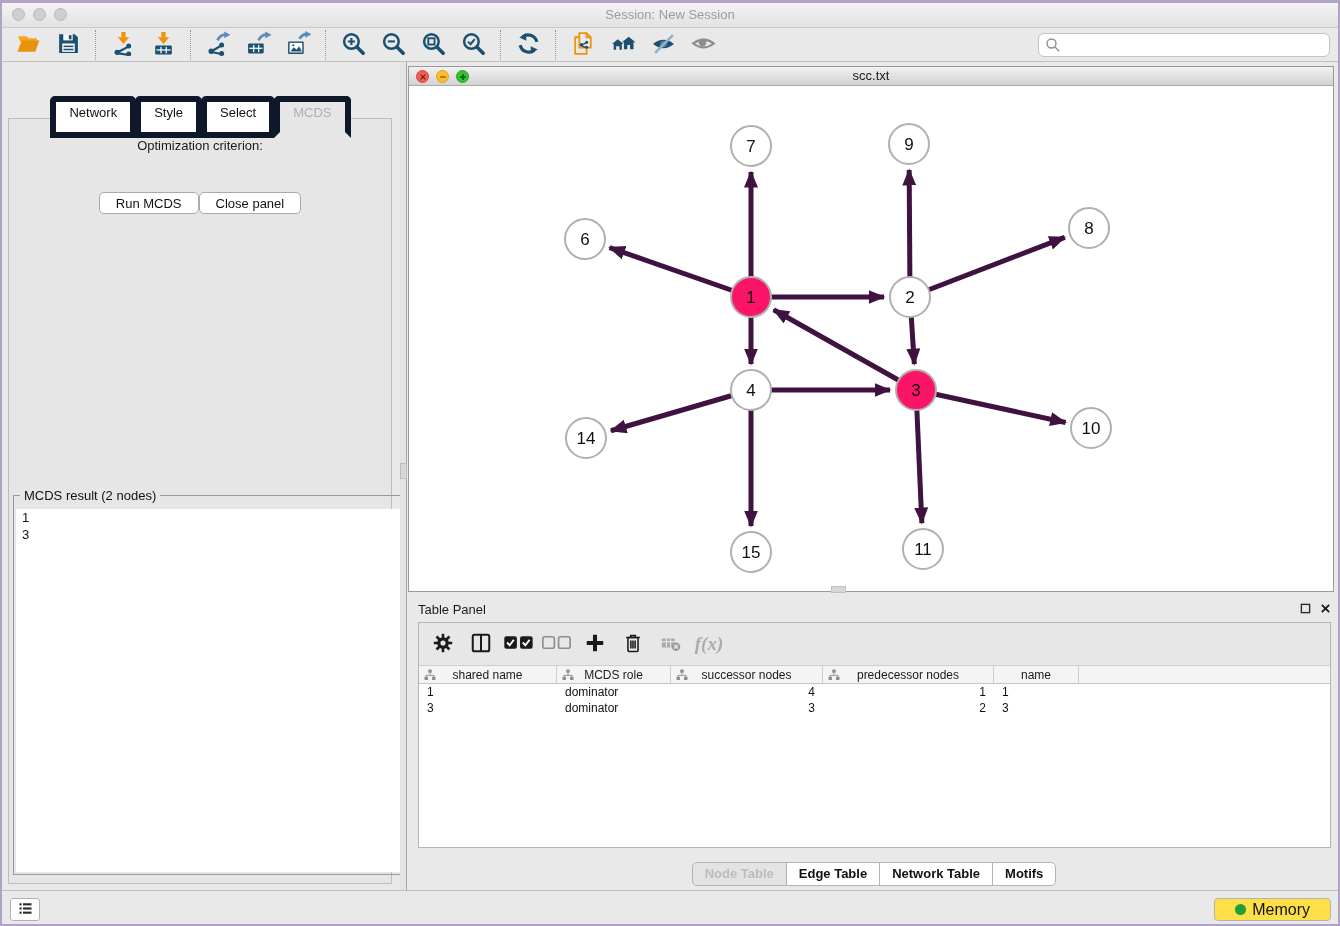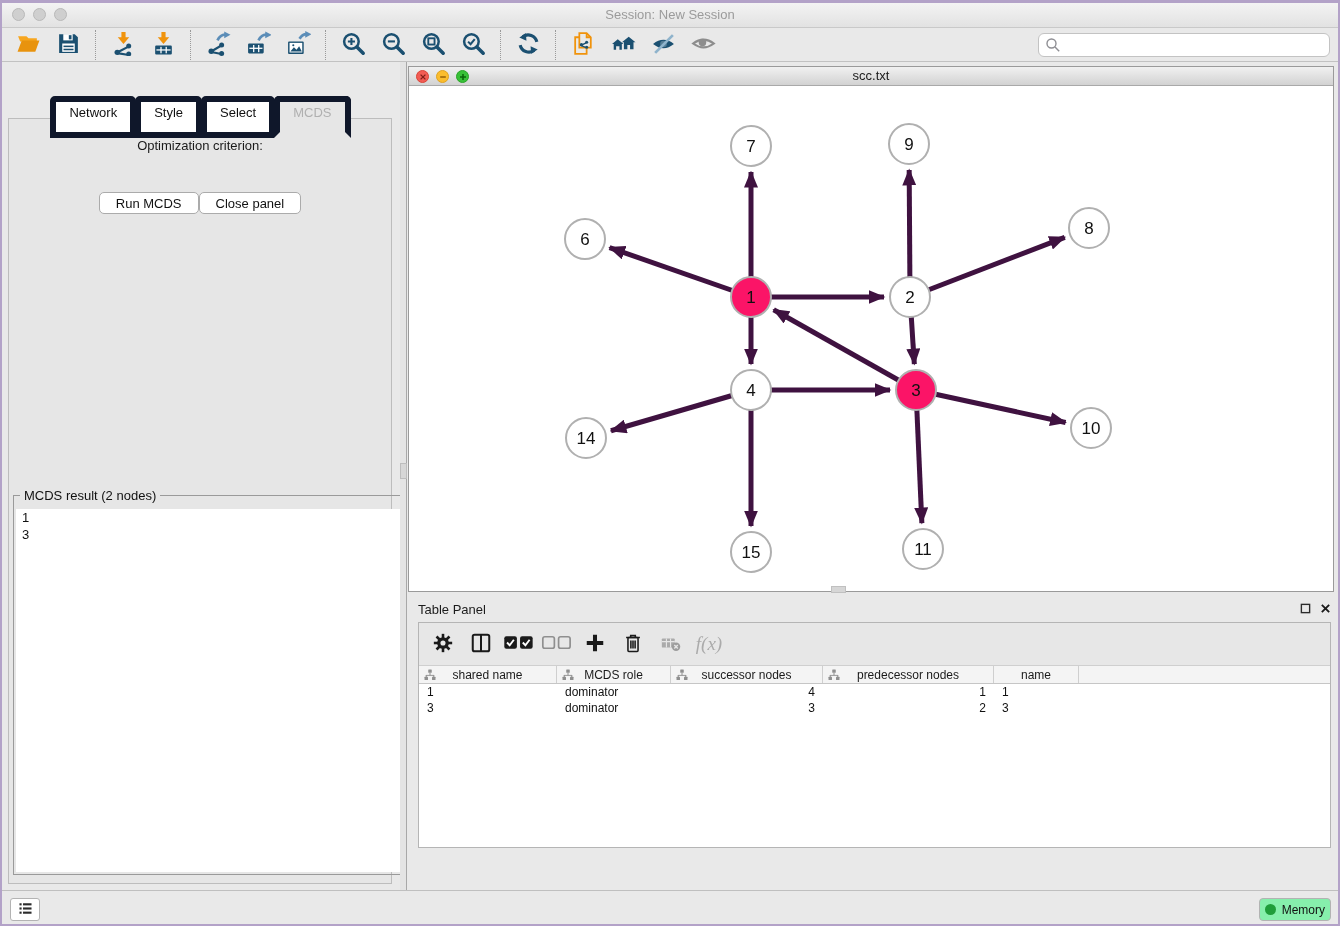--- a/index.html
+++ b/index.html
@@ -69,41 +69,41 @@
   .nw-canvas { position:absolute; left:0; top:19px; width:924px; height:505px; background:#fff; }
   .nw-canvas svg { display:block; }
   .h-split-handle { position:absolute; left:424px; top:524px; width:15px; height:7px; background:#d6d6d6; border:1px solid #c0c0c0; }
 
   
   .table-panel { position:absolute; left:0; top:532px; right:0; height:296px; background:#e9e9e9; }
   .tp-title { position:absolute; left:11px; top:8px; font-size:13px; color:#1c1c1c; }
   .tp-float { right:28px; top:8px; } .tp-close { right:8px; top:8px; }
   .tp-container { position:absolute; left:11px; right:9px; top:28px; height:226px; border:1px solid #b5b5b5; background:#fff; }
   .tp-toolbar { height:42px; background:#e7e7e7; display:flex; align-items:center; gap:6px; padding-left:8px; }
-  .tp-btn { width:32px; height:30px; background:none; border:none; display:flex; align-items:center; justify-content:center; }
+  .tp-btn { width:32px; height:30px; background:none; border:none; display:flex; align-items:center; justify-content:center;font-weight:bold; }
   .tp-btn svg { width:22px; height:22px; }
   .tp-btn svg.wide { width:32px; height:21px; }
   .fx-glyph { font-family:"Liberation Serif", serif; font-style:italic; font-size:19px; color:#ababab; }
   .tbl-header { display:flex; height:19px; background:#f4f4f4; border-top:1px solid #cfcfcf; border-bottom:1px solid #c6c6c6;align-items:flex-end; }
   .th-cell { position:relative; height:100%; border-right:1px solid #cfcfcf; font-size:12px; color:#1a1a1a; display:flex; align-items:center; justify-content:center; }
   .th-cell .org { position:absolute; left:5px; top:3px; width:12px; height:12px; }
   .tbl-row { display:flex; height:16px; background:#fff; }
   .td-cell { height:100%; font-size:12px; color:#111; line-height:16px; padding:0 8px; overflow:hidden; }
   .td-cell.right { text-align:right; }
   .tp-tabs { position:absolute; left:0; top:268px; width:100%; display:flex; justify-content:center; }
   .tp-tab { padding:3px 12px 4px; font-size:13px; font-weight:bold; background:#fff; border:1px solid #b3b3b3; margin-right:-1px; color:#111; }
   .tp-tab:first-child { border-radius:5px 0 0 5px; }
   .tp-tab:last-child { border-radius:0 5px 5px 0; }
   .tp-tab.selected { background:#e3e3e3; color:#bcbcbc; }
 
   
   .statusbar { position:absolute; left:0; top:890px; width:100%; height:36px; background:#e9e9e9; border-top:1px solid #bfbfbf; }
   .sb-list-btn { position:absolute; left:10px; top:7px; width:30px; height:23px; background:#fff; border:1px solid #b3b3b3; border-radius:3px; display:flex; align-items:center; justify-content:center; }
   .sb-list-btn svg { width:17px; height:17px; }
-  .sb-mem-btn { position:absolute; right:9px; top:7px; height:23px; padding:0 5px; background:#86efac; border:1px solid #b3b3b3; border-radius:4px; display:flex; align-items:center; gap:6px; font-size:12px; color:#111; }
+  .sb-mem-btn { position:absolute; right:9px; top:7px; height:23px; padding:0 20px; background:#fde047; border:1px solid #b3b3b3; border-radius:4px; display:flex; align-items:center; gap:6px; font-size:16px; color:#111; }
   .mem-dot { width:11px; height:11px; border-radius:50%; background:#1f9d3a; }
 </style>
 </head>
 <body>
 
 <div class="app">
   <div class="frame"></div>
 
   <div class="titlebar">
     <div class="tl-group">
@@ -539,20 +539,26 @@
             </div>
             <div class="tbl-row">
               <div class="td-cell" style="width: 138px;">3</div>
               <div class="td-cell" style="width: 114px;">dominator</div>
               <div class="td-cell right" style="width: 152px;">3</div>
               <div class="td-cell right" style="width: 171px;">2</div>
               <div class="td-cell" style="width: 85px;">3</div>
             </div>
           </div>
       </div>
+      <div class="tp-tabs" id="tp-tabs">
+          <div class="tp-tab selected">Node Table</div>
+          <div class="tp-tab">Edge Table</div>
+          <div class="tp-tab">Network Table</div>
+          <div class="tp-tab">Motifs</div>
+        </div>
     </div>
   </div>
 
   <div class="statusbar">
     <button class="sb-list-btn">
         <span><svg viewBox="0 0 24 24" fill="#2b2b2b">
             <rect x="3.5" y="4.6" width="3" height="3"></rect>
             <rect x="8.5" y="4.6" width="12" height="3"></rect>
             <rect x="3.5" y="10.5" width="3" height="3"></rect>
             <rect x="8.5" y="10.5" width="12" height="3"></rect>

